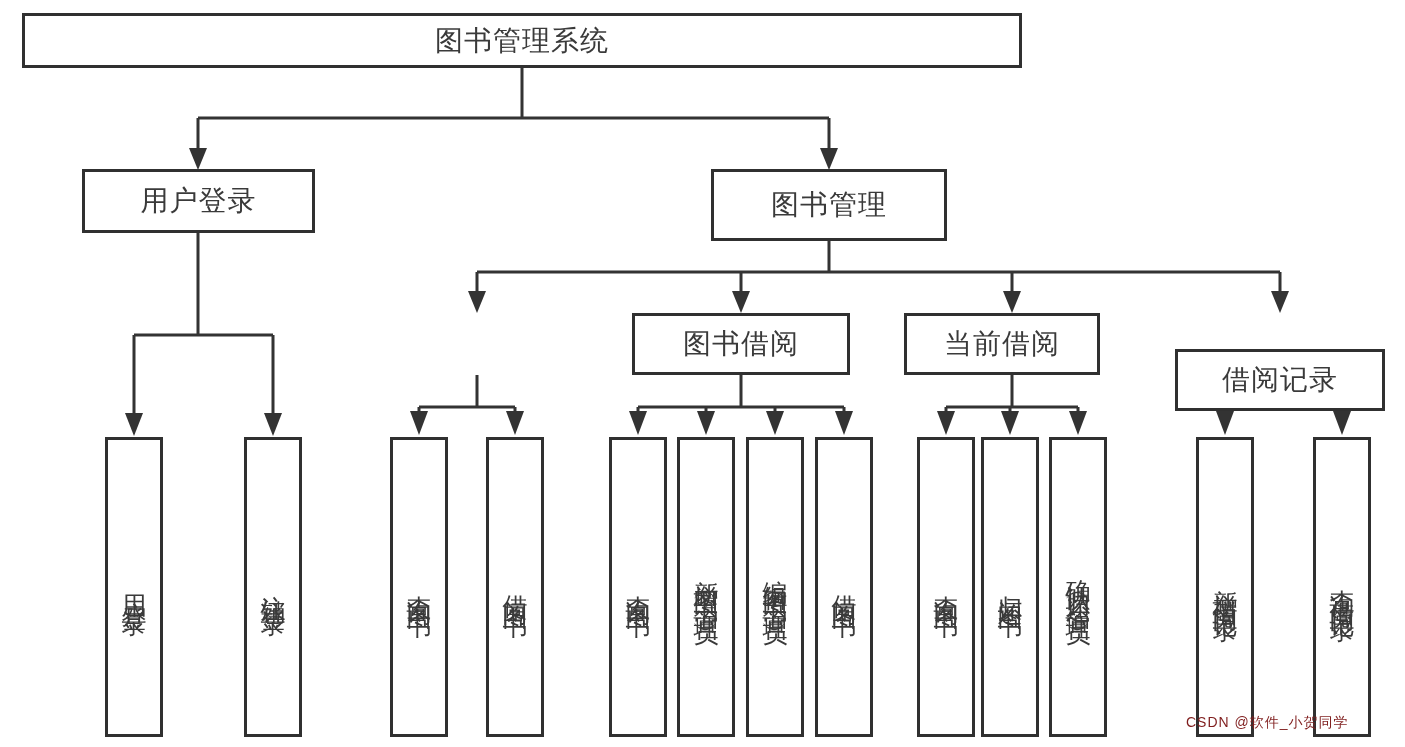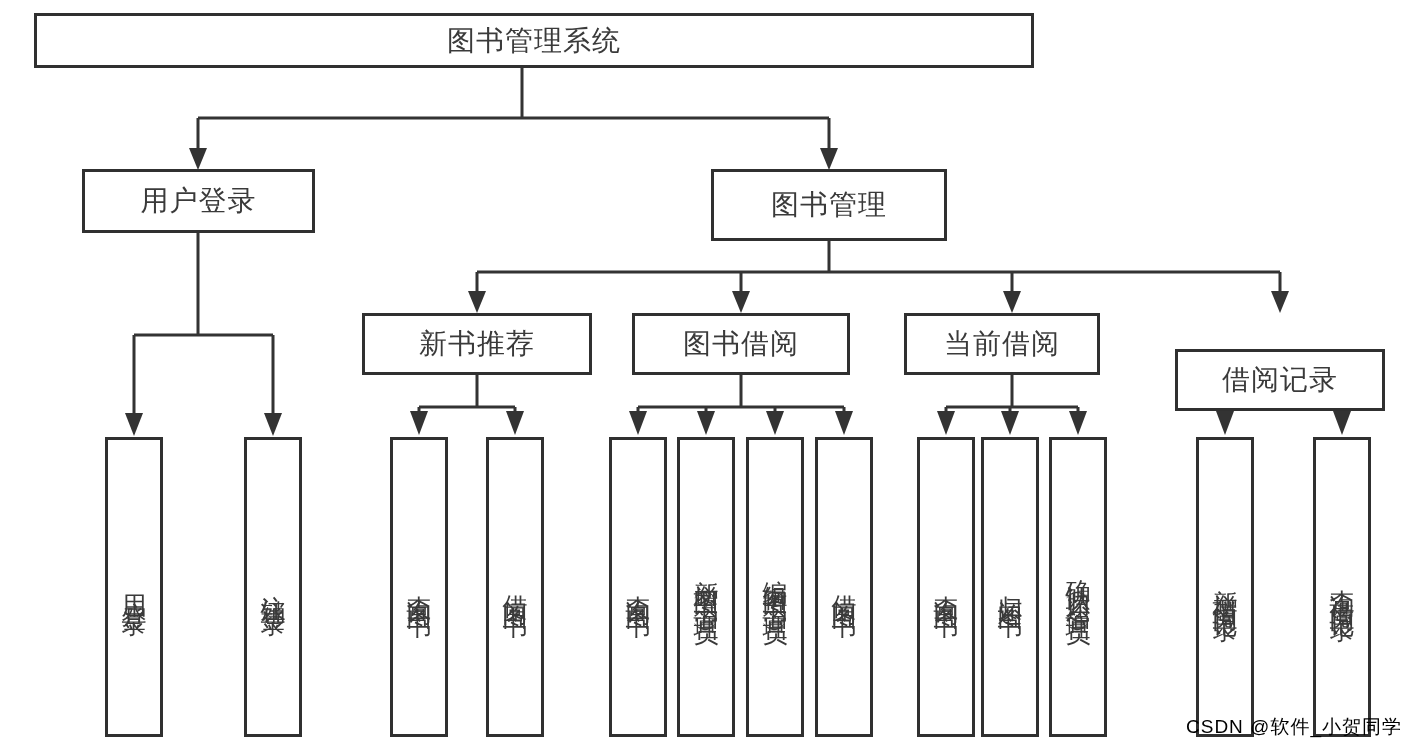--- a/index.html
+++ b/index.html
@@ -40,22 +40,22 @@
     writing-mode: vertical-rl;
     text-orientation: mixed;
     font-size: 25px;
     letter-spacing: 6px;
     line-height: 1;
   }
   .watermark {
     position: absolute;
     left: 1186px;
     top: 714px;
-    font-size: 19px;
-    color: #000000;
+    font-size: 14px;
+    color: #7f1d1d;
     letter-spacing: 1px;
     white-space: nowrap;
     z-index: 5;
   }
 </style>
 </head>
 <body>
 
 <div class="canvas">
 
@@ -96,34 +96,31 @@
       <polygon points="766,411 784,411 775,435"></polygon>
       <polygon points="835,411 853,411 844,435"></polygon>
       <polygon points="937,411 955,411 946,435"></polygon>
       <polygon points="1001,411 1019,411 1010,435"></polygon>
       <polygon points="1069,411 1087,411 1078,435"></polygon>
       <polygon points="1216,411 1234,411 1225,435"></polygon>
       <polygon points="1333,411 1351,411 1342,435"></polygon>
     </g>
   </svg>
 
-  <div class="node hnode" style="left:22px; top:13px; width:1000px; height:55px;margin-left:12px;">
+  <div class="node hnode" style="left:22px; top:13px; width:1000px; height:55px;">
     <span class="label">图书管理系统</span>
   </div>
 
   <div class="node hnode" style="left:82px; top:169px; width:233px; height:64px;">
     <span class="label">用户登录</span>
   </div>
   <div class="node hnode" style="left:711px; top:169px; width:236px; height:72px;">
     <span class="label">图书管理</span>
   </div>
 
-  <div class="node hnode" style="left:362px; top:313px; width:230px; height:62px;">
-    <span class="label">新书推荐</span>
-  </div>
   <div class="node hnode" style="left:632px; top:313px; width:218px; height:62px;">
     <span class="label">图书借阅</span>
   </div>
   <div class="node hnode" style="left:904px; top:313px; width:196px; height:62px;text-align:center;">
     <span class="label">当前借阅</span>
   </div>
   <div class="node hnode" style="left:1175px; top:313px; width:210px; height:62px;margin-top:36px;">
     <span class="label">借阅记录</span>
   </div>
 

